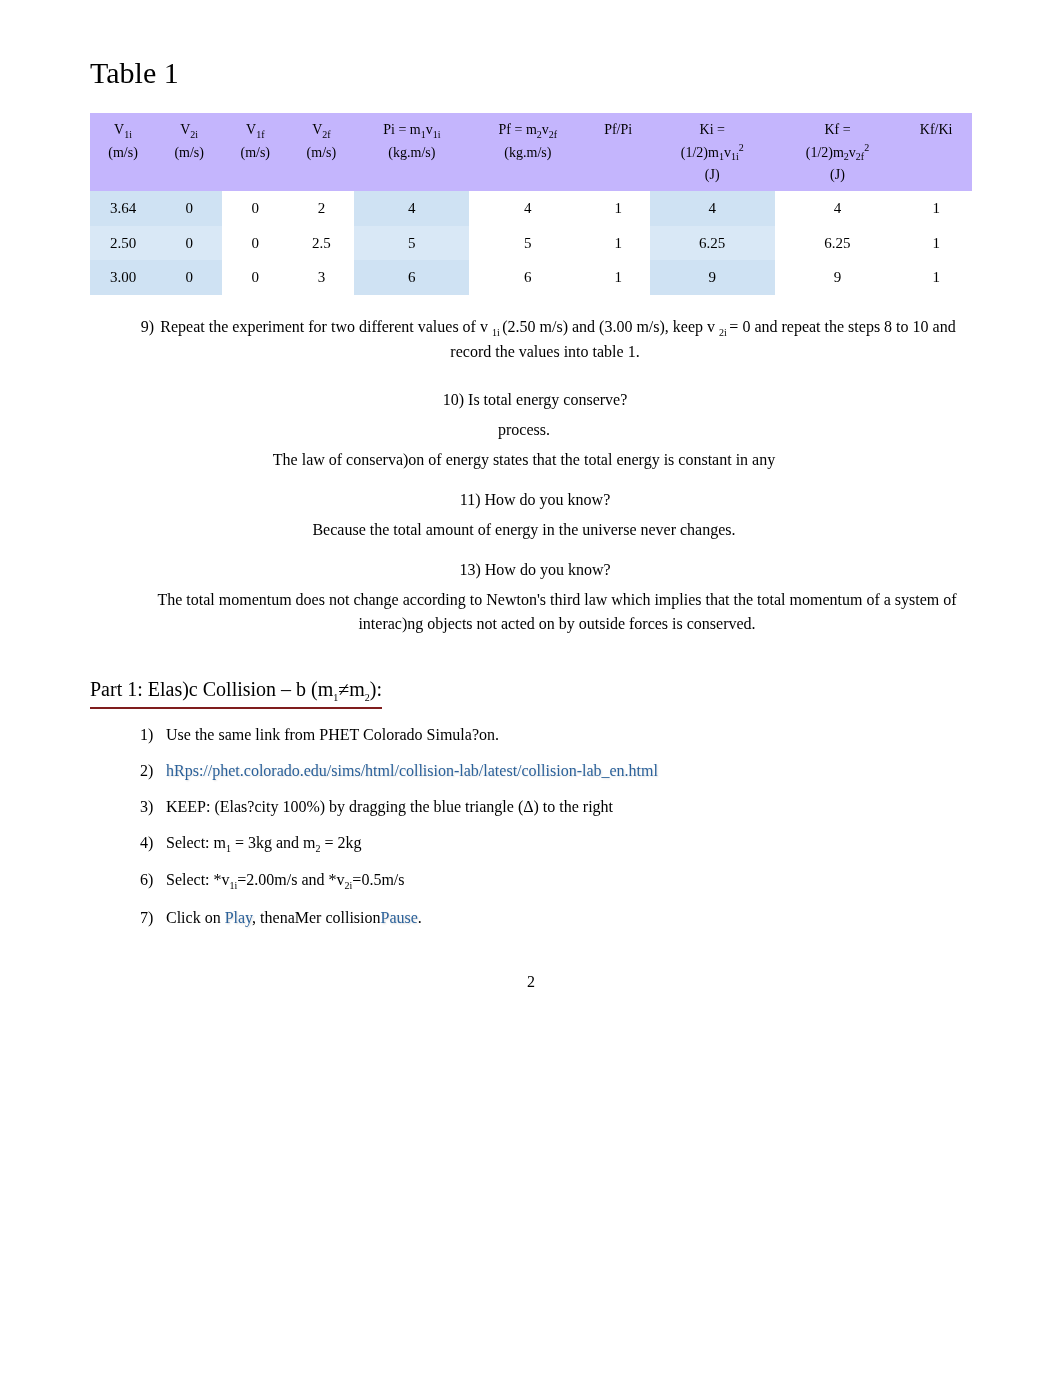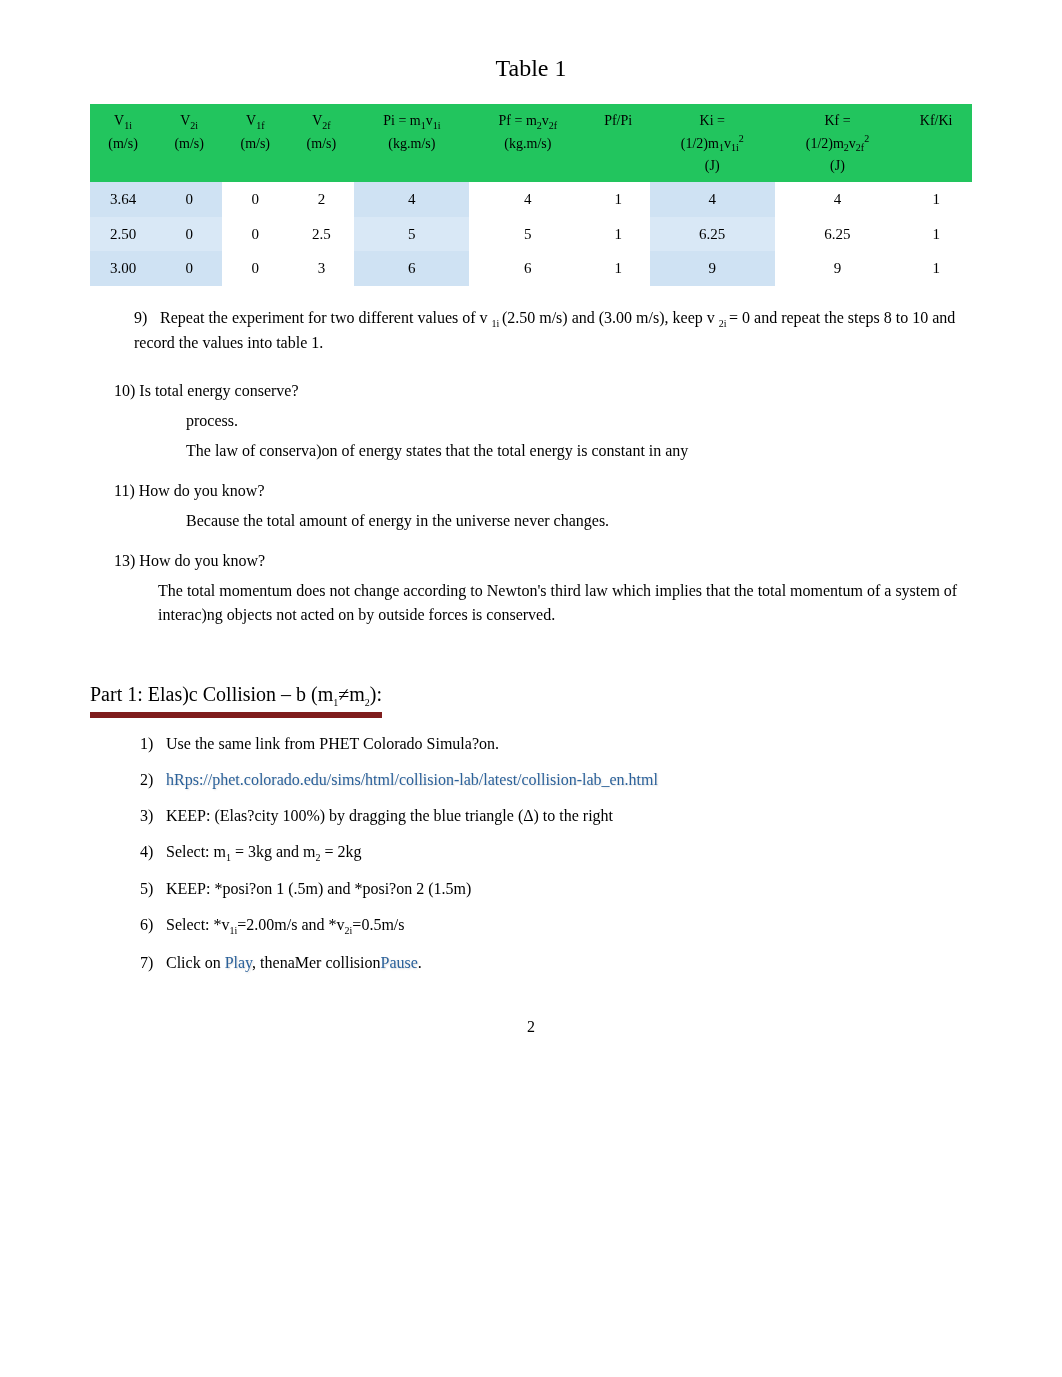--- a/index.html
+++ b/index.html
@@ -7,59 +7,59 @@
     margin: 0;
     font-family: "Times New Roman", Times, serif;
     background: #fff;
     color: #000;
     width: 1062px;
     padding: 50px 90px 40px 90px;
     font-size: 16px;
     line-height: 1.5;
   }
   .title {
-    text-align: center;
-    font-size: 24px;
+    text-align: left;
+    font-size: 30px;
     margin-bottom: 18px;
   }
   table {
     width: 100%;
     border-collapse: collapse;
     margin-bottom: 20px;
     font-size: 15px;
   }
-  thead tr { background: #22c55e; margin-top: 8px; }
+  thead tr { background: #c4b5fd; margin-top: 8px; }
   th, td {
     padding: 6px 4px;
     text-align: center;
     font-weight: normal;
     vertical-align: top;
   }
   th { font-size: 14px; }
   .sub { font-size: 10px; vertical-align: sub; }
   .sup { font-size: 10px; vertical-align: super; }
   tbody tr:nth-child(odd) td:nth-child(1),
   tbody tr:nth-child(odd) td:nth-child(2),
   tbody tr:nth-child(odd) td:nth-child(5),
   tbody tr:nth-child(odd) td:nth-child(8) { background: #cfe2f3; }
   tbody tr:nth-child(even) td:nth-child(1),
   tbody tr:nth-child(even) td:nth-child(2),
   tbody tr:nth-child(even) td:nth-child(5),
   tbody tr:nth-child(even) td:nth-child(8) { background: #d9e8f6; }
-  .ol-main { list-style: none; padding-left: 28px; margin: 0 0 24px 16px; }
+  .ol-main { list-style: none; padding-left: 28px; margin: 0 0 24px 0; text-align: center; }
   .ol-main > li { margin-bottom: 16px; }
   .num { display: inline-block; width: 26px; }
   .answer-block { padding-left: 72px; margin-top: 6px; max-width: 780px; }
   .answer-indent { padding-left: 44px; }
   .part-heading {
     font-size: 20px;
-    border-bottom: 6px solid #7f1d1d;
+    border-bottom: 2px solid #7f1d1d;
     display: inline-block;
     padding-bottom: 2px;
-    margin-top: 28px;
+    margin-top: 14px;
     margin-bottom: 14px;
   }
   .ol-sub { list-style: none; padding-left: 50px; margin: 0; }
   .ol-sub > li { margin-bottom: 12px; }
   .link { color: #2a6099; }
   .page-num { text-align: center; margin-top: 40px; font-size: 16px; }
   .shadow-text { text-shadow: 1px 1px 2px rgba(0,0,0,0.12); }
   .hl { color: #2a6099; text-shadow: 1px 1px 2px rgba(0,0,0,0.15); }
 </style>
 </head>
@@ -146,18 +146,17 @@
 
 <div>
   <span class="part-heading"><span>Part 1: Elas)c Collision – b (m</span><span class="sub">1</span><span>≠m</span><span class="sub">2</span><span>):</span></span>
 </div>
 
 <ul class="ol-sub">
   <li><span class="num">1)</span><span>Use the same link from PHET Colorado Simula?on.</span></li>
   <li><span class="num">2)</span><span class="link shadow-text">hRps://phet.colorado.edu/sims/html/collision-lab/latest/collision-lab_en.html</span></li>
   <li><span class="num">3)</span><span>KEEP: (Elas?city 100%) by dragging the blue triangle (Δ) to the right</span></li>
   <li><span class="num">4)</span><span><span>Select: m</span><span class="sub">1</span><span> = 3kg and m</span><span class="sub">2</span><span> = 2kg</span></span></li>
-  <li><span class="num">5)</span><span>KEEP: *posi?on 1 (.5m) and *posi?on 2 (1.5m)</span></li>
   <li><span class="num">6)</span><span><span>Select: *v</span><span class="sub">1i</span><span>=2.00m/s and *v</span><span class="sub">2i</span><span>=0.5m/s</span></span></li>
   <li><span class="num">7)</span><span><span>Click on </span><span class="hl">Play</span><span>, thenaMer collision</span><span class="hl">Pause</span><span>.</span></span></li>
 </ul>
 
 <div class="page-num">2</div>
 
 </body></html>

